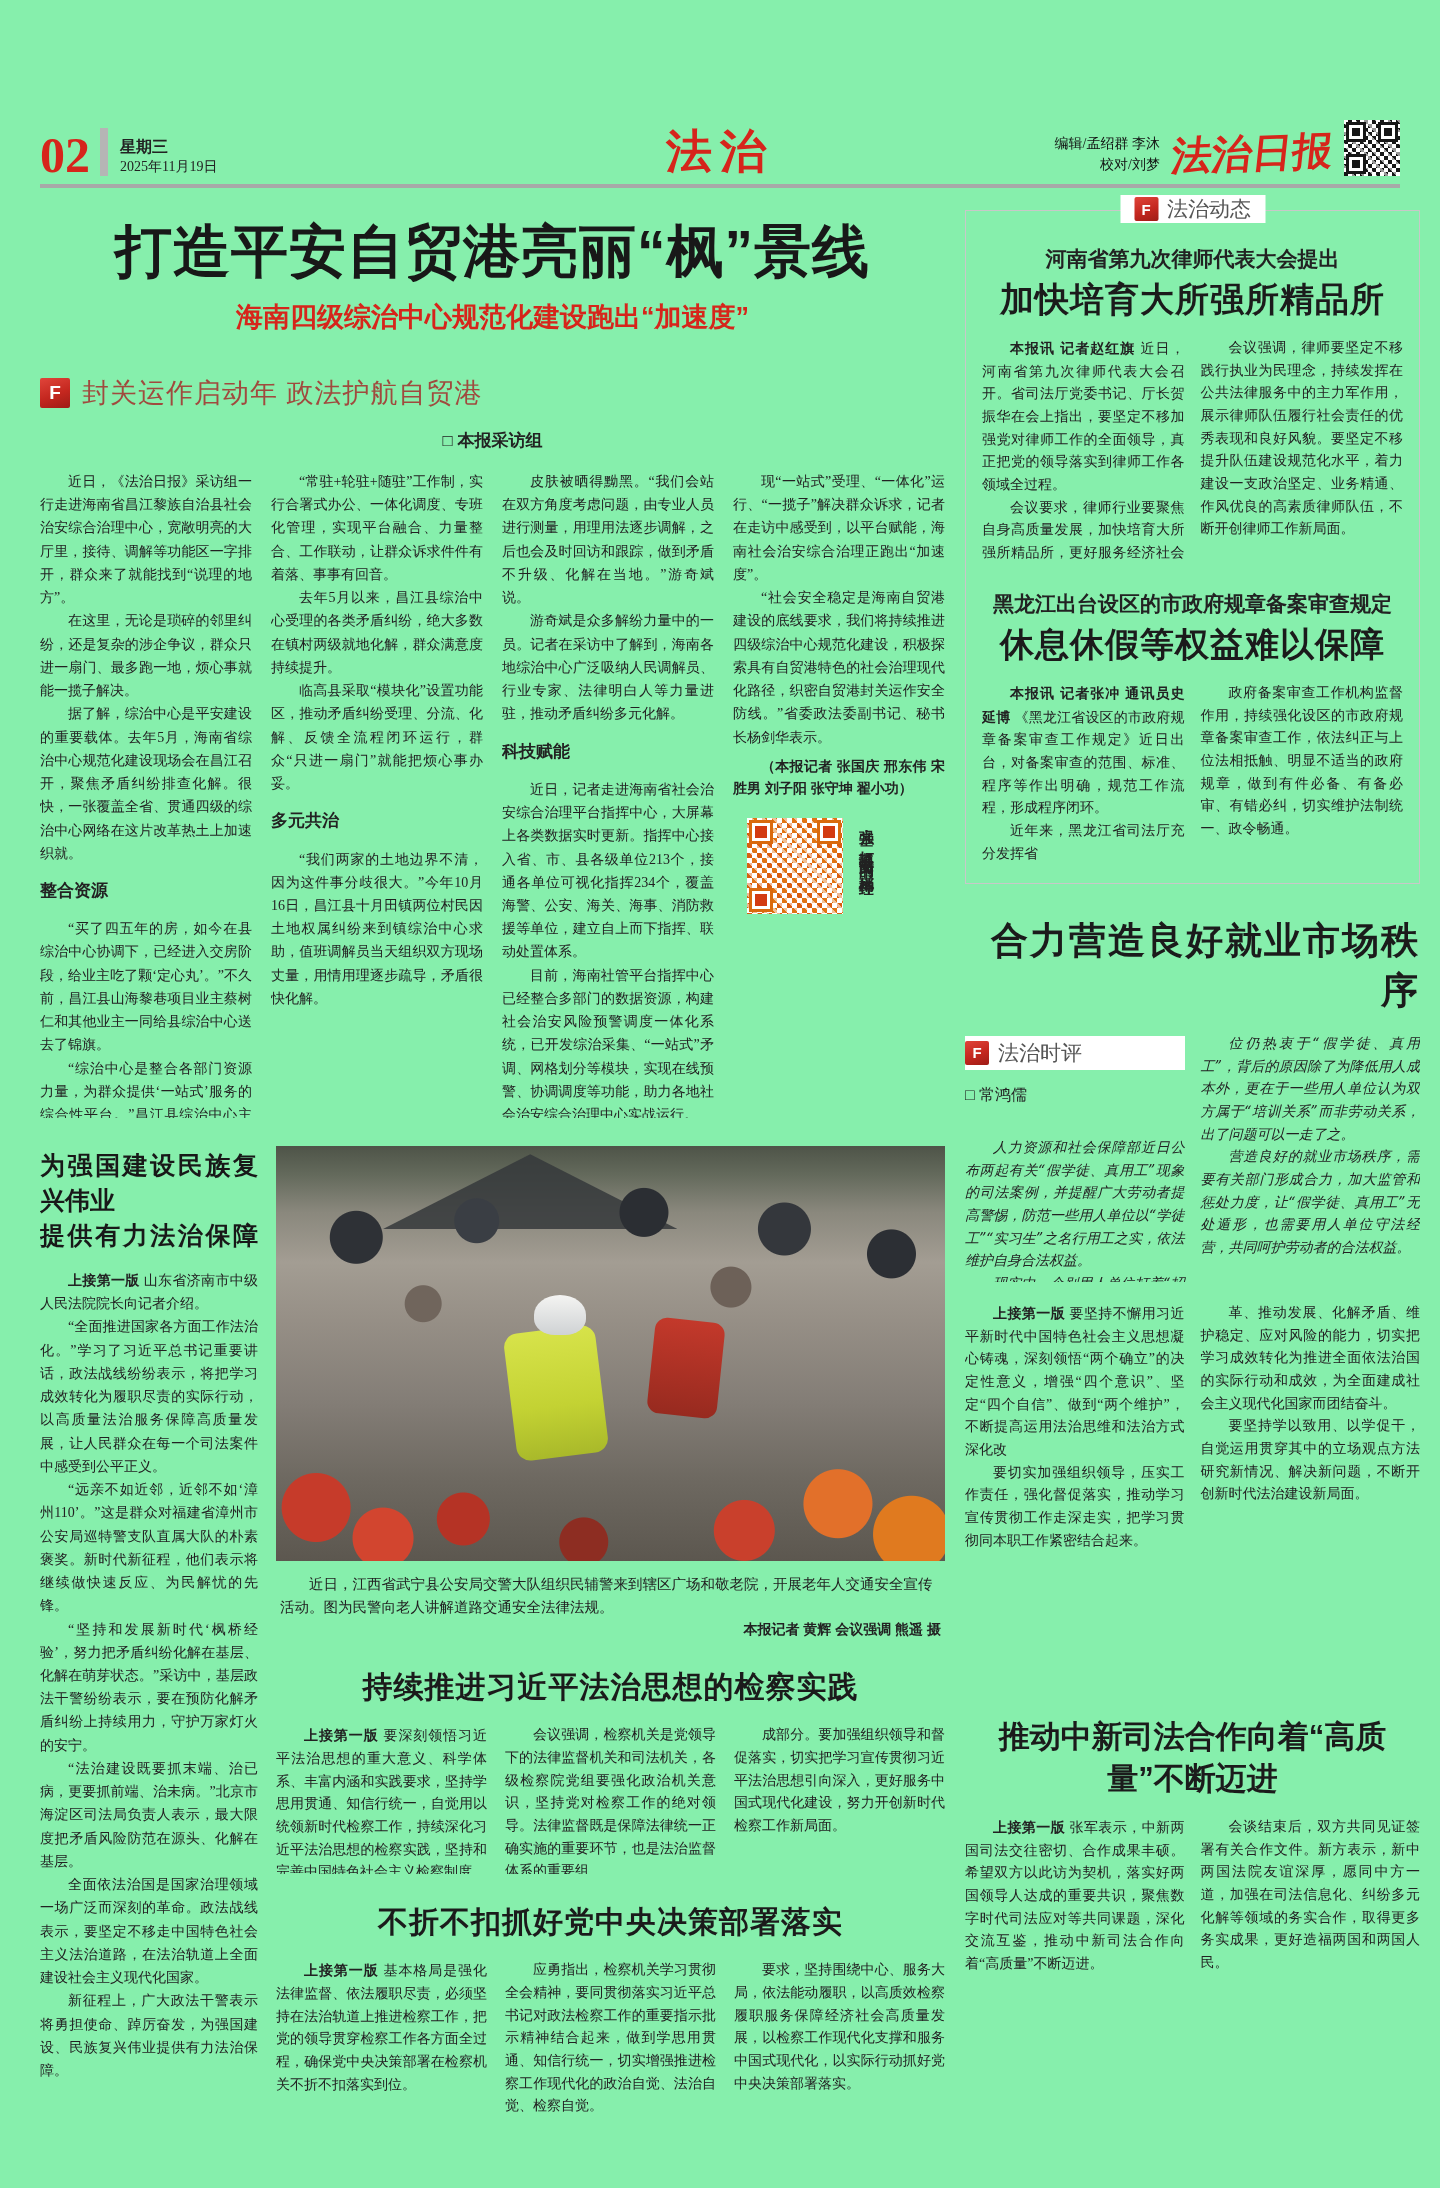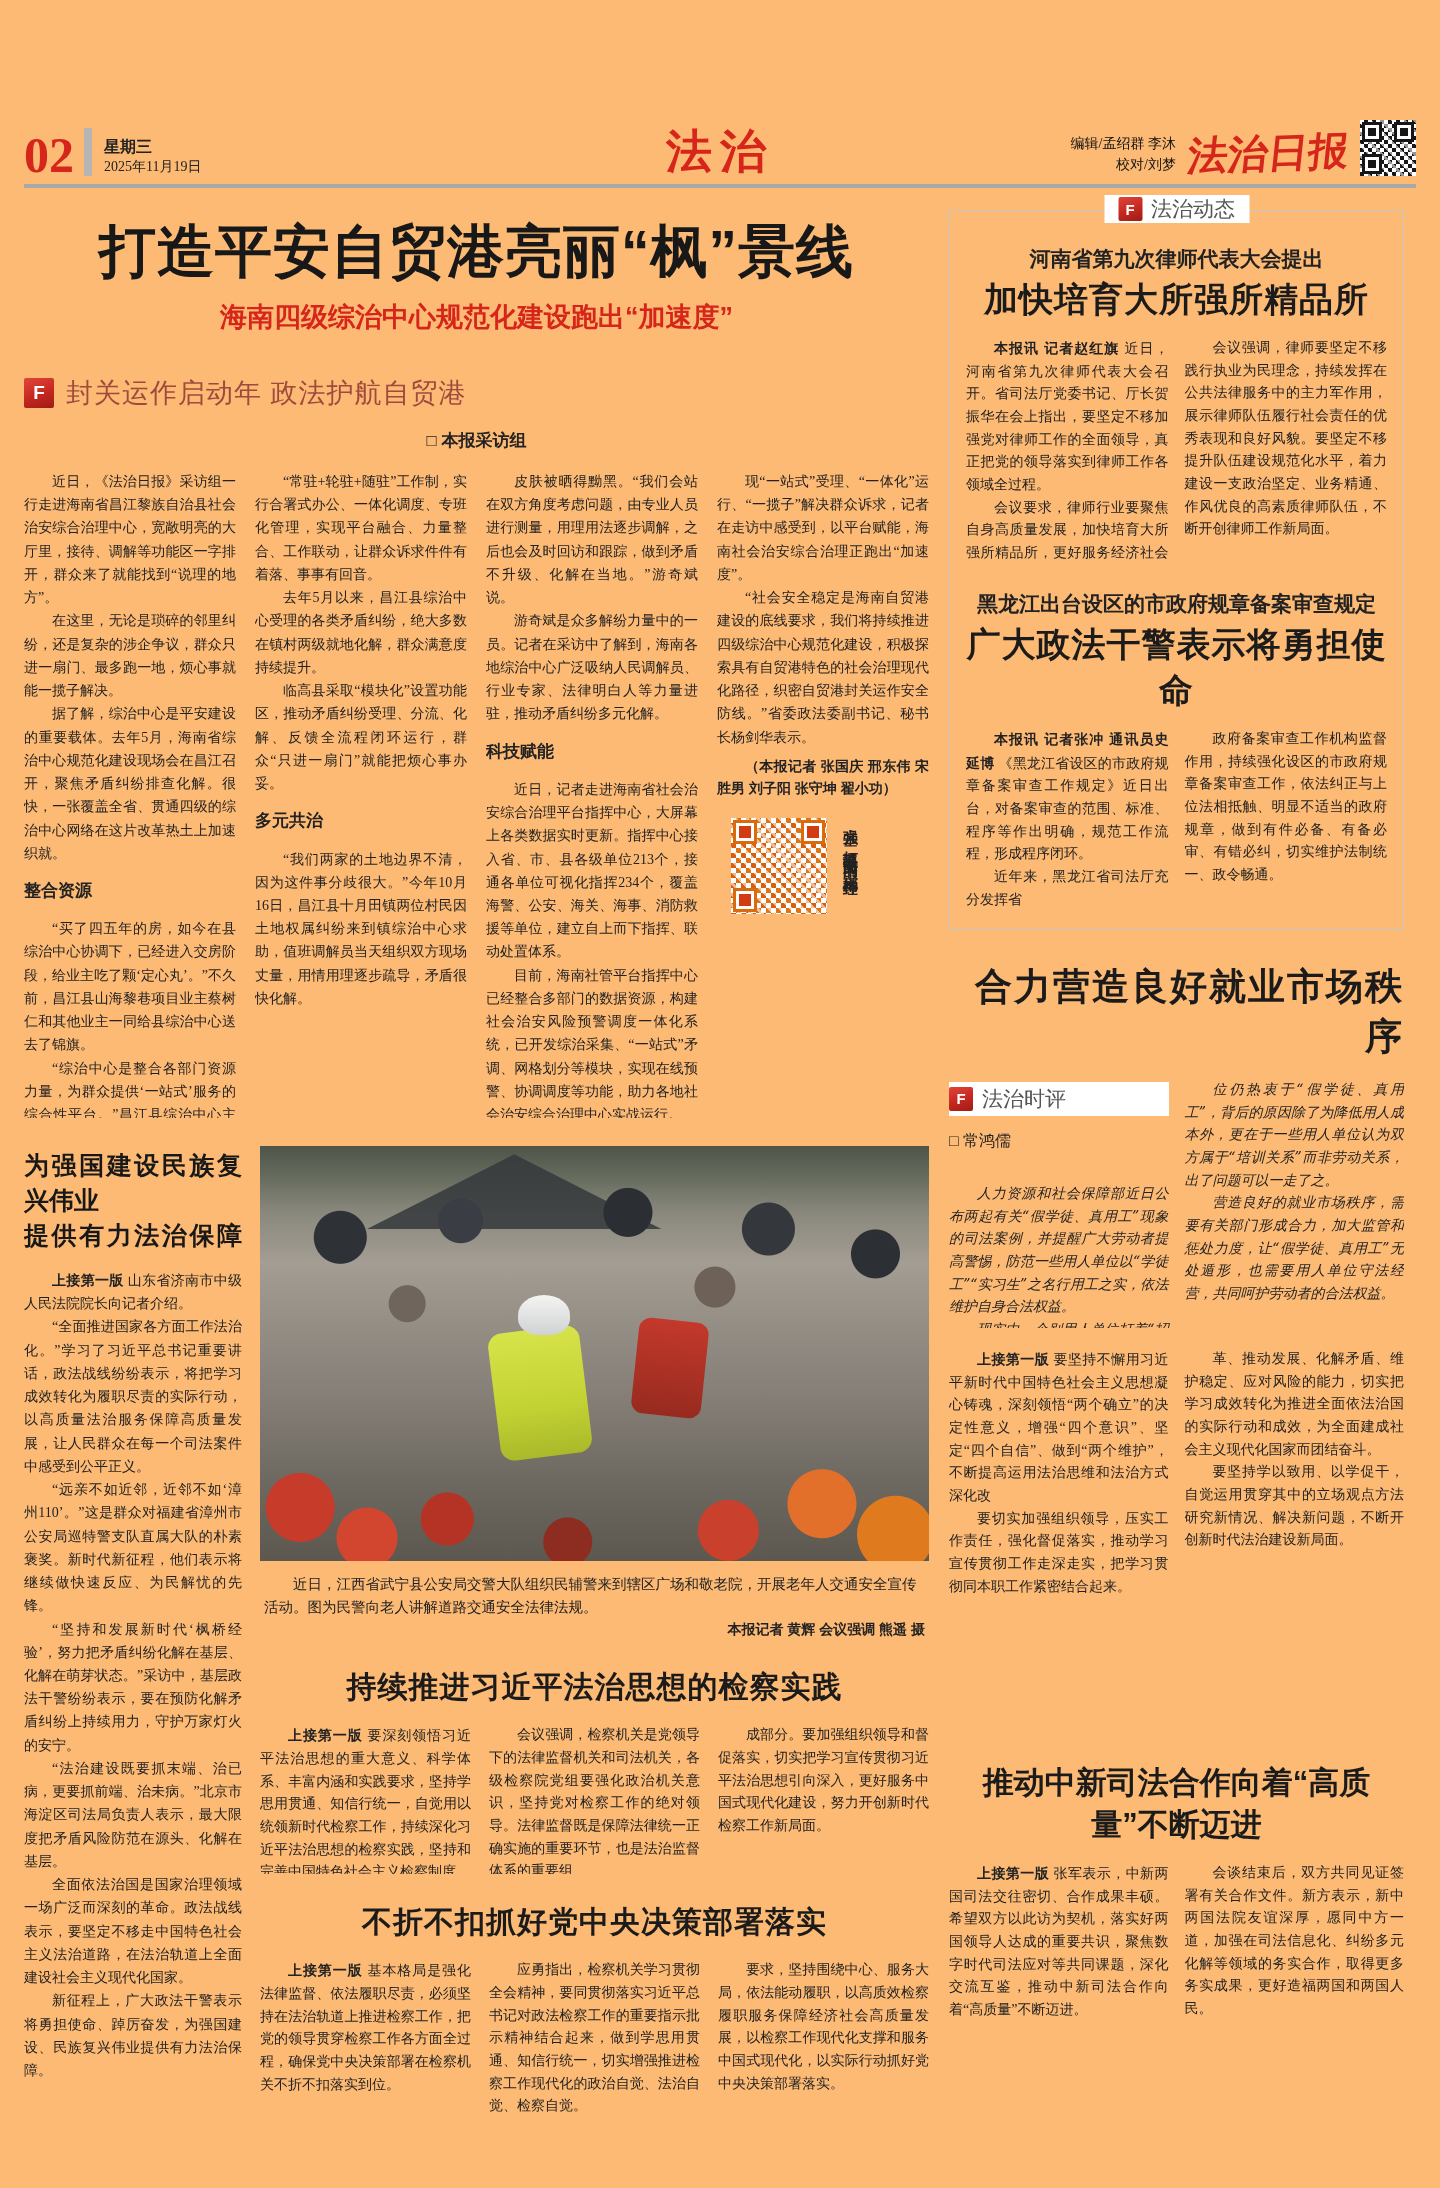--- a/index.html
+++ b/index.html
@@ -1,18 +1,18 @@
 <!DOCTYPE html>
 <html><head>
 <meta charset="utf-8">
 <style>
   html,body{margin:0;padding:0;background:#e9e9e9;}
-  .page{width:1440px;height:2188px;background:#fdba74;margin:0 auto;position:relative;
+  .page{width:1440px;height:2188px;background:#86efac;margin:0 auto;position:relative;
         font-family:"Liberation Serif","DejaVu Serif",serif;color:#222;overflow:hidden;
-        box-sizing:border-box;padding:0 24px;}
+        box-sizing:border-box;padding:0 40px;}
   
   .masthead{margin-top:116px;height:60px;position:relative;display:flex;align-items:flex-end;justify-content:space-between;}
   .pagenum{font-size:50px;line-height:.85;color:#d6251b;font-weight:bold;font-family:"Liberation Serif",serif;}
   .mh-left{display:flex;align-items:flex-end;}
   .mh-bar{width:8px;height:48px;background:#b5b5b5;margin:0 12px 0 10px;display:inline-block;}
   .mh-date div:first-child{font-size:16px;font-weight:bold;}
   .mh-date div:last-child{font-size:14px;}
   .mh-center{position:absolute;left:50%;top:50%;transform:translate(-50%,-40%);font-size:46px;color:#d6251b;
              font-weight:800;letter-spacing:8px;font-family:"Liberation Serif",serif;}
   .mh-right{display:flex;align-items:flex-end;gap:12px;}
@@ -288,21 +288,21 @@
             <div>
                 <p class="para">会议强调，律师要坚定不移践行执业为民理念，持续发挥在公共法律服务中的主力军作用，展示律师队伍履行社会责任的优秀表现和良好风貌。要坚定不移提升队伍建设规范化水平，着力建设一支政治坚定、业务精通、作风优良的高素质律师队伍，不断开创律师工作新局面。</p>
               </div>
           </div>
         </article>
 
         <div class="gap-art"></div>
 
         <article>
           <div class="kicker2">黑龙江出台设区的市政府规章备案审查规定</div>
-          <h3 class="serif-hl">广大政法干警表示将勇担使命</h3>
+          <h3 class="serif-hl">休息休假等权益难以保障</h3>
           <div class="cols2 h185">
             <div>
                 <p class="para"><b>本报讯 记者张冲 通讯员史延博 </b>《黑龙江省设区的市政府规章备案审查工作规定》近日出台，对备案审查的范围、标准、程序等作出明确，规范工作流程，形成程序闭环。</p>
                 <p class="para">近年来，黑龙江省司法厅充分发挥省</p>
               </div>
             <div>
                 <p class="para">政府备案审查工作机构监督作用，持续强化设区的市政府规章备案审查工作，依法纠正与上位法相抵触、明显不适当的政府规章，做到有件必备、有备必审、有错必纠，切实维护法制统一、政令畅通。</p>
               </div>
           </div>
         </article>

